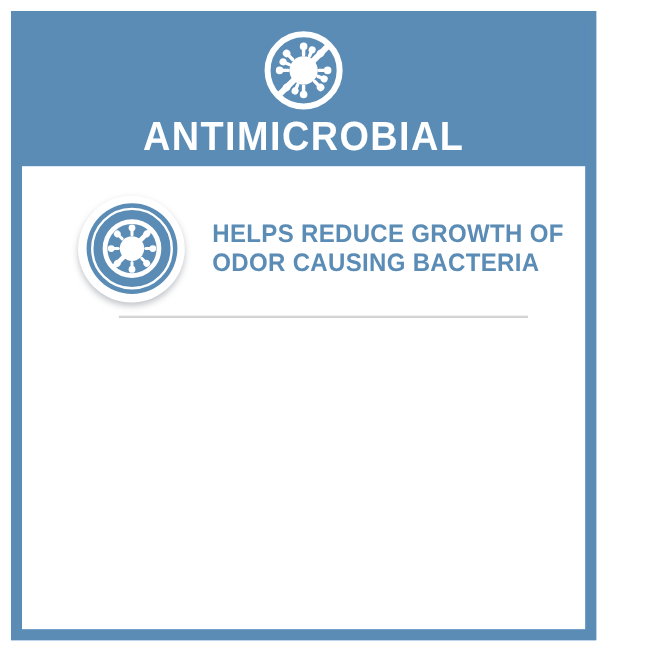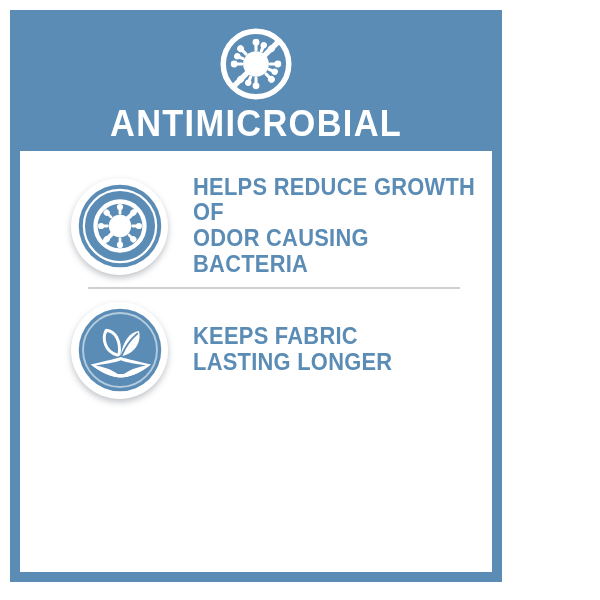--- a/index.html
+++ b/index.html
@@ -11,21 +11,21 @@
     width: 600px;
     height: 600px;
     font-family: "Liberation Sans", sans-serif;
     overflow: hidden;
   }
 
   #poster {
     position: absolute;
     left: 10px;
     top: 10px;
-    width: 492px;
+    width: 532px;
     height: 572px;
     box-sizing: border-box;
     border: 10px solid #5b8cb5;
     background: #3b82f6;
     display: flex;
     flex-direction: column;
   }
 
   
   #header {
@@ -209,36 +209,15 @@
         <span>HELPS REDUCE GROWTH OF</span>
         <span class="line2">ODOR CAUSING BACTERIA</span>
       </div>
     </div>
 
     <div class="divider"></div>
 
 
     <div class="divider"></div>
 
-    <div class="feature-row">
-      <div class="badge">
-        <svg viewBox="0 0 100 100" aria-hidden="true">
-          <circle cx="50" cy="50" r="48" fill="#5b8cb5"></circle>
-          <circle cx="50" cy="50" r="43" fill="none" stroke="#ffffff" stroke-width="2.2" opacity="0.55"></circle>
-
-          <path d="M47 56 C32 52 29 36 34 27 C45 28 51 40 49 55 Z" fill="none" stroke="#ffffff" stroke-width="3.4" stroke-linejoin="round"></path>
-
-          <path d="M51 56 C53 40 62 29 72 28 C75 39 69 53 53 57 Z" fill="#ffffff"></path>
-          <path d="M70 31 C62 38 56 47 52 56" fill="none" stroke="#5b8cb5" stroke-width="2.2" stroke-linecap="round"></path>
-
-          <path d="M16 67 C30 63 42 61 51 58 C60 61 72 63 86 67 C72 78 60 82 51 82 C42 82 30 78 16 67 Z" fill="#ffffff"></path>
-          <path d="M22 68 C34 66 43 65 51 62 C59 65 68 66 80 68 C68 75 58 78 51 78 C44 78 34 75 22 68 Z" fill="#5b8cb5"></path>
-          <path d="M16 67 C34 70 44 74 51 82 C58 74 68 70 86 67 C72 78 60 82 51 82 C42 82 30 78 16 67 Z" fill="#ffffff"></path>
-        </svg>
-      </div>
-      <div class="feature-text">
-        <span>KEEPS FABRIC</span>
-        <span class="line2">LASTING LONGER</span>
-      </div>
-    </div>
 
   </div>
 </div>
 
 </body></html>

